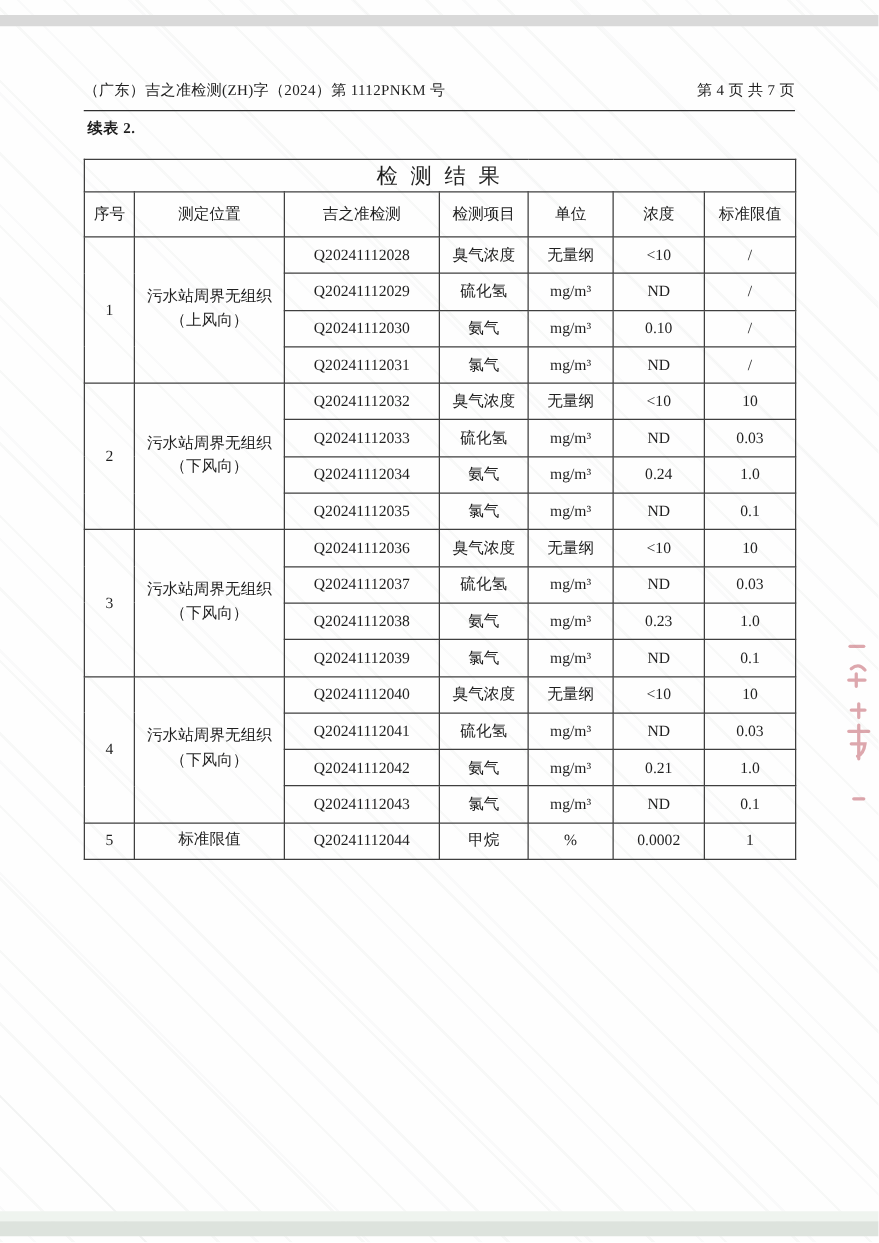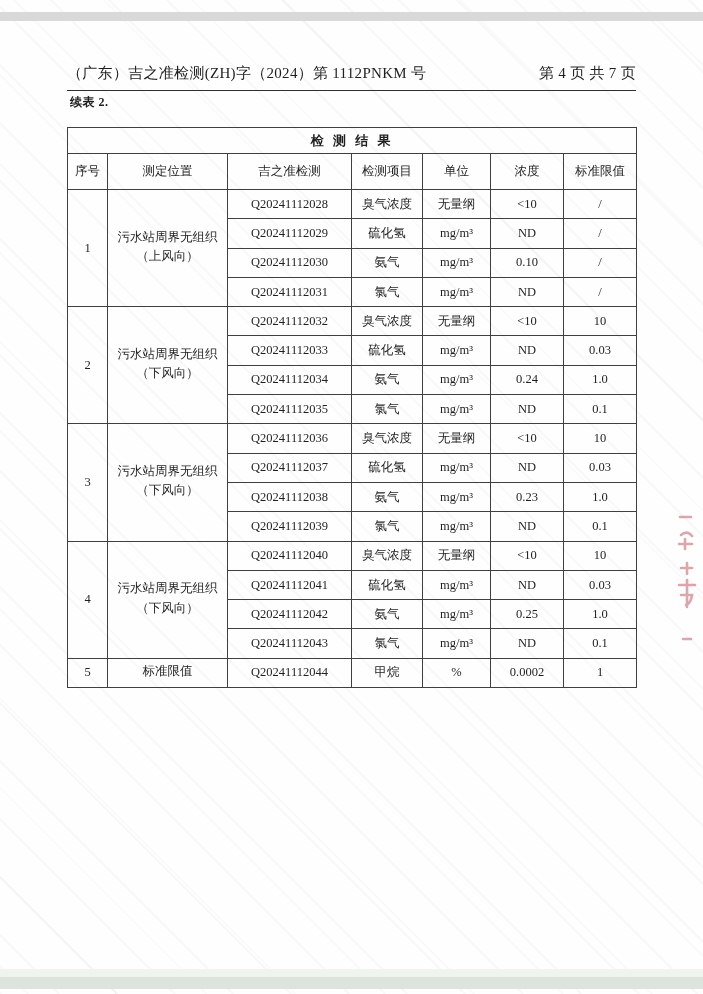--- a/index.html
+++ b/index.html
@@ -27,21 +27,21 @@
     position:absolute;left:0;bottom:17px;width:703px;height:8px;
     background:#eff4ef;z-index:1;
   }
   .bottom-band{
     position:absolute;left:0;bottom:5px;width:703px;height:12px;
     background:#dde3dd;z-index:1;
   }
   .doc-header{
     position:absolute;top:64px;left:67px;width:569px;z-index:2;
     display:flex;justify-content:space-between;align-items:flex-end;
-    font-size:15px;letter-spacing:0.3px;
+    font-size:12px;letter-spacing:0.3px;
     border-bottom:1.5px solid #2f2f2f;
     padding-bottom:7px;
   }
   .subtitle{
     position:absolute;top:94px;left:70px;z-index:2;
     font-size:12px;font-weight:bold;letter-spacing:0.5px;
   }
   table.results{
     position:absolute;top:127px;left:67px;width:569px;z-index:2;
     border-collapse:collapse;table-layout:fixed;
@@ -50,21 +50,21 @@
   table.results th, table.results td{
     border:1px solid #3f3f3f;
     text-align:center;vertical-align:middle;
     font-weight:normal;
     font-size:12.5px;
     padding:0 2px;
     overflow:hidden;
   }
   tr.title-row th{
     height:25px;
-    font-weight:bold;font-size:13px;letter-spacing:3px;
+    font-weight:normal;font-size:17px;letter-spacing:3px;
   }
   tr.cols th{height:35px;text-align:center;}
   tbody td{height:28.3px;}
   td.c-loc div{line-height:1.55;font-family:Liberation Mono, monospace;}
   .stamp{
     position:absolute;left:668px;top:508px;z-index:3;
   }
 </style>
 </head>
 <body>
@@ -226,21 +226,21 @@
         <td>Q20241112041</td>
         <td>硫化氢</td>
         <td>mg/m³</td>
         <td>ND</td>
         <td>0.03</td>
       </tr>
       <tr>
         <td>Q20241112042</td>
         <td>氨气</td>
         <td>mg/m³</td>
-        <td>0.25</td>
+        <td>0.21</td>
         <td>1.0</td>
       </tr>
       <tr>
         <td>Q20241112043</td>
         <td>氯气</td>
         <td>mg/m³</td>
         <td>ND</td>
         <td>0.1</td>
       </tr>
 

